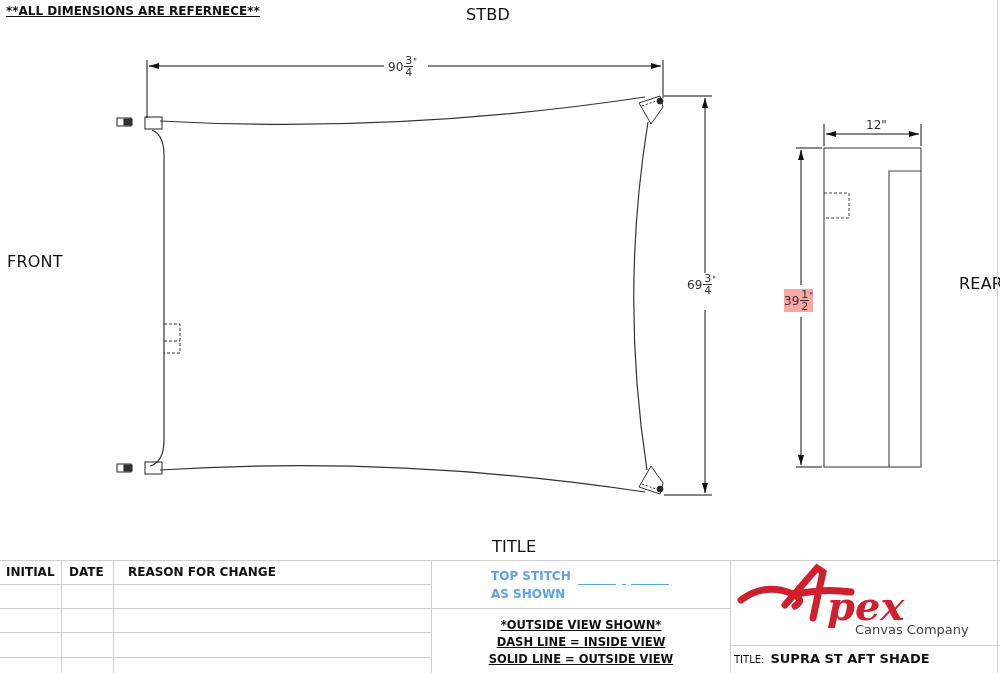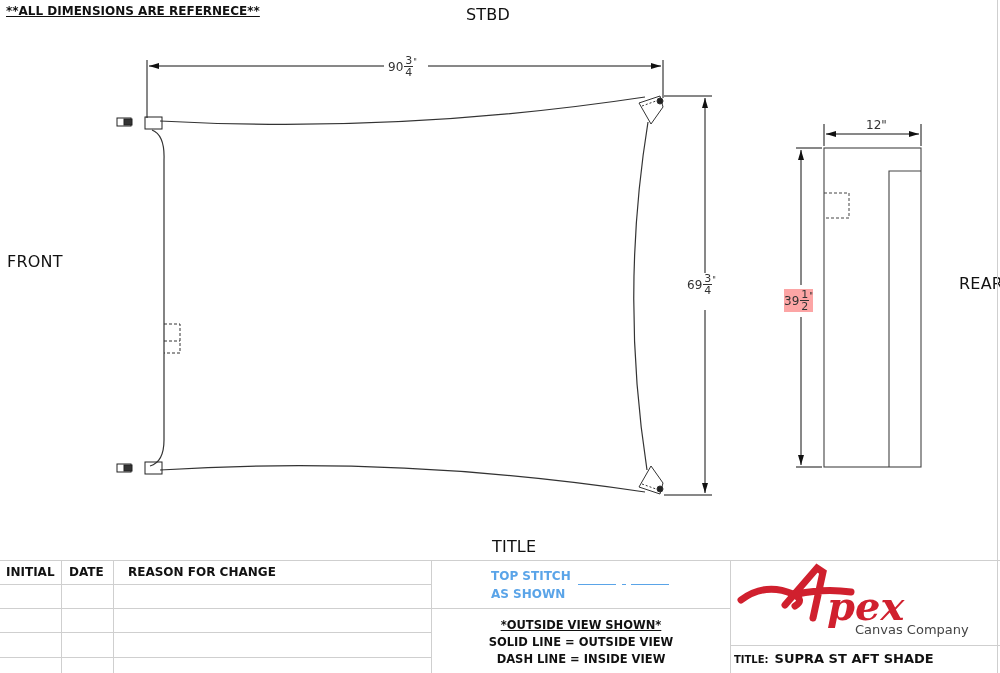--- a/index.html
+++ b/index.html
@@ -6,21 +6,21 @@
   body { width:1000px; height:673px; position:relative; overflow:hidden;
          font-family:"DejaVu Sans", sans-serif; color:#111; }
   .abs { position:absolute; }
   .bold-label { font-weight:normal; font-size:16px; letter-spacing:0.2px; }
   .note-top { left:6px; top:4px; font-size:12px; font-weight:bold; text-decoration:underline; }
   svg.drawing { position:absolute; left:0; top:0; }
   
   .tb-line { position:absolute; background:#cfcfcf; }
   .tb-head { font-weight:bold; font-size:12px; }
   .stitch { color:#5aa4e8; font-weight:bold; font-size:12px; line-height:18px; }
-  .legend { font-weight:bold; font-size:11.5px; text-align:center; line-height:17px; }
+  .legend { font-weight:bold; font-size:11.5px; text-align:center; line-height:17px;text-decoration:underline; }
   .legend .u { text-decoration:underline; }
   .title-row { font-size:10px; }
   .title-row b { font-size:13px; margin-left:6px; }
   .logo-sub { font-family:"DejaVu Sans", sans-serif; font-size:13px; color:#444; }
 </style>
 </head>
 <body>
 
 <div class="abs note-top">**ALL DIMENSIONS ARE REFERNECE**</div>
 <div class="abs bold-label" style="left:466px; top:5px;">STBD</div>
@@ -160,27 +160,27 @@
 <div class="abs stitch" style="left:491px; top:567px;">
   <div>TOP STITCH</div>
   <div>AS SHOWN</div>
 </div>
 <div class="abs" style="left:578px; top:584px; width:38px; height:0; border-top:1px solid #5aa4e8;"></div>
 <div class="abs" style="left:622px; top:584px; width:4px; height:0; border-top:1px solid #5aa4e8;"></div>
 <div class="abs" style="left:631px; top:584px; width:38px; height:0; border-top:1px solid #5aa4e8;"></div>
 
 <div class="abs legend" style="left:432px; top:617px; width:298px;">
   <div class="u">*OUTSIDE VIEW SHOWN*</div>
+  <div>DASH LINE = INSIDE VIEW</div>
   <div>SOLID LINE = OUTSIDE VIEW</div>
-  <div>DASH LINE = INSIDE VIEW</div>
 </div>
 
 <div class="abs" style="left:735px; top:560px; width:262px; height:85px;">
   <svg width="262" height="85" viewBox="0 0 262 85">
     <path d="M6,40 Q30,22 58,34 Q70,40 60,46 M50,45 L82,8 L88,12 L78,58 M62,34 Q90,28 116,32" stroke="#d0202e" stroke-width="7" fill="none" stroke-linecap="round"></path>
     <text x="92" y="60" font-family="DejaVu Serif, serif" font-size="40" font-style="italic" font-weight="bold" fill="#d0202e">pex</text>
   </svg>
   <div class="abs logo-sub" style="left:120px; top:62px;">Canvas Company</div>
 </div>
 
-<div class="abs title-row" style="left:734px; top:651px;font-weight:bold;">
+<div class="abs title-row" style="left:734px; top:651px;">
   <span>TITLE:</span><b>SUPRA ST AFT SHADE</b>
 </div>
 
 </body></html>

